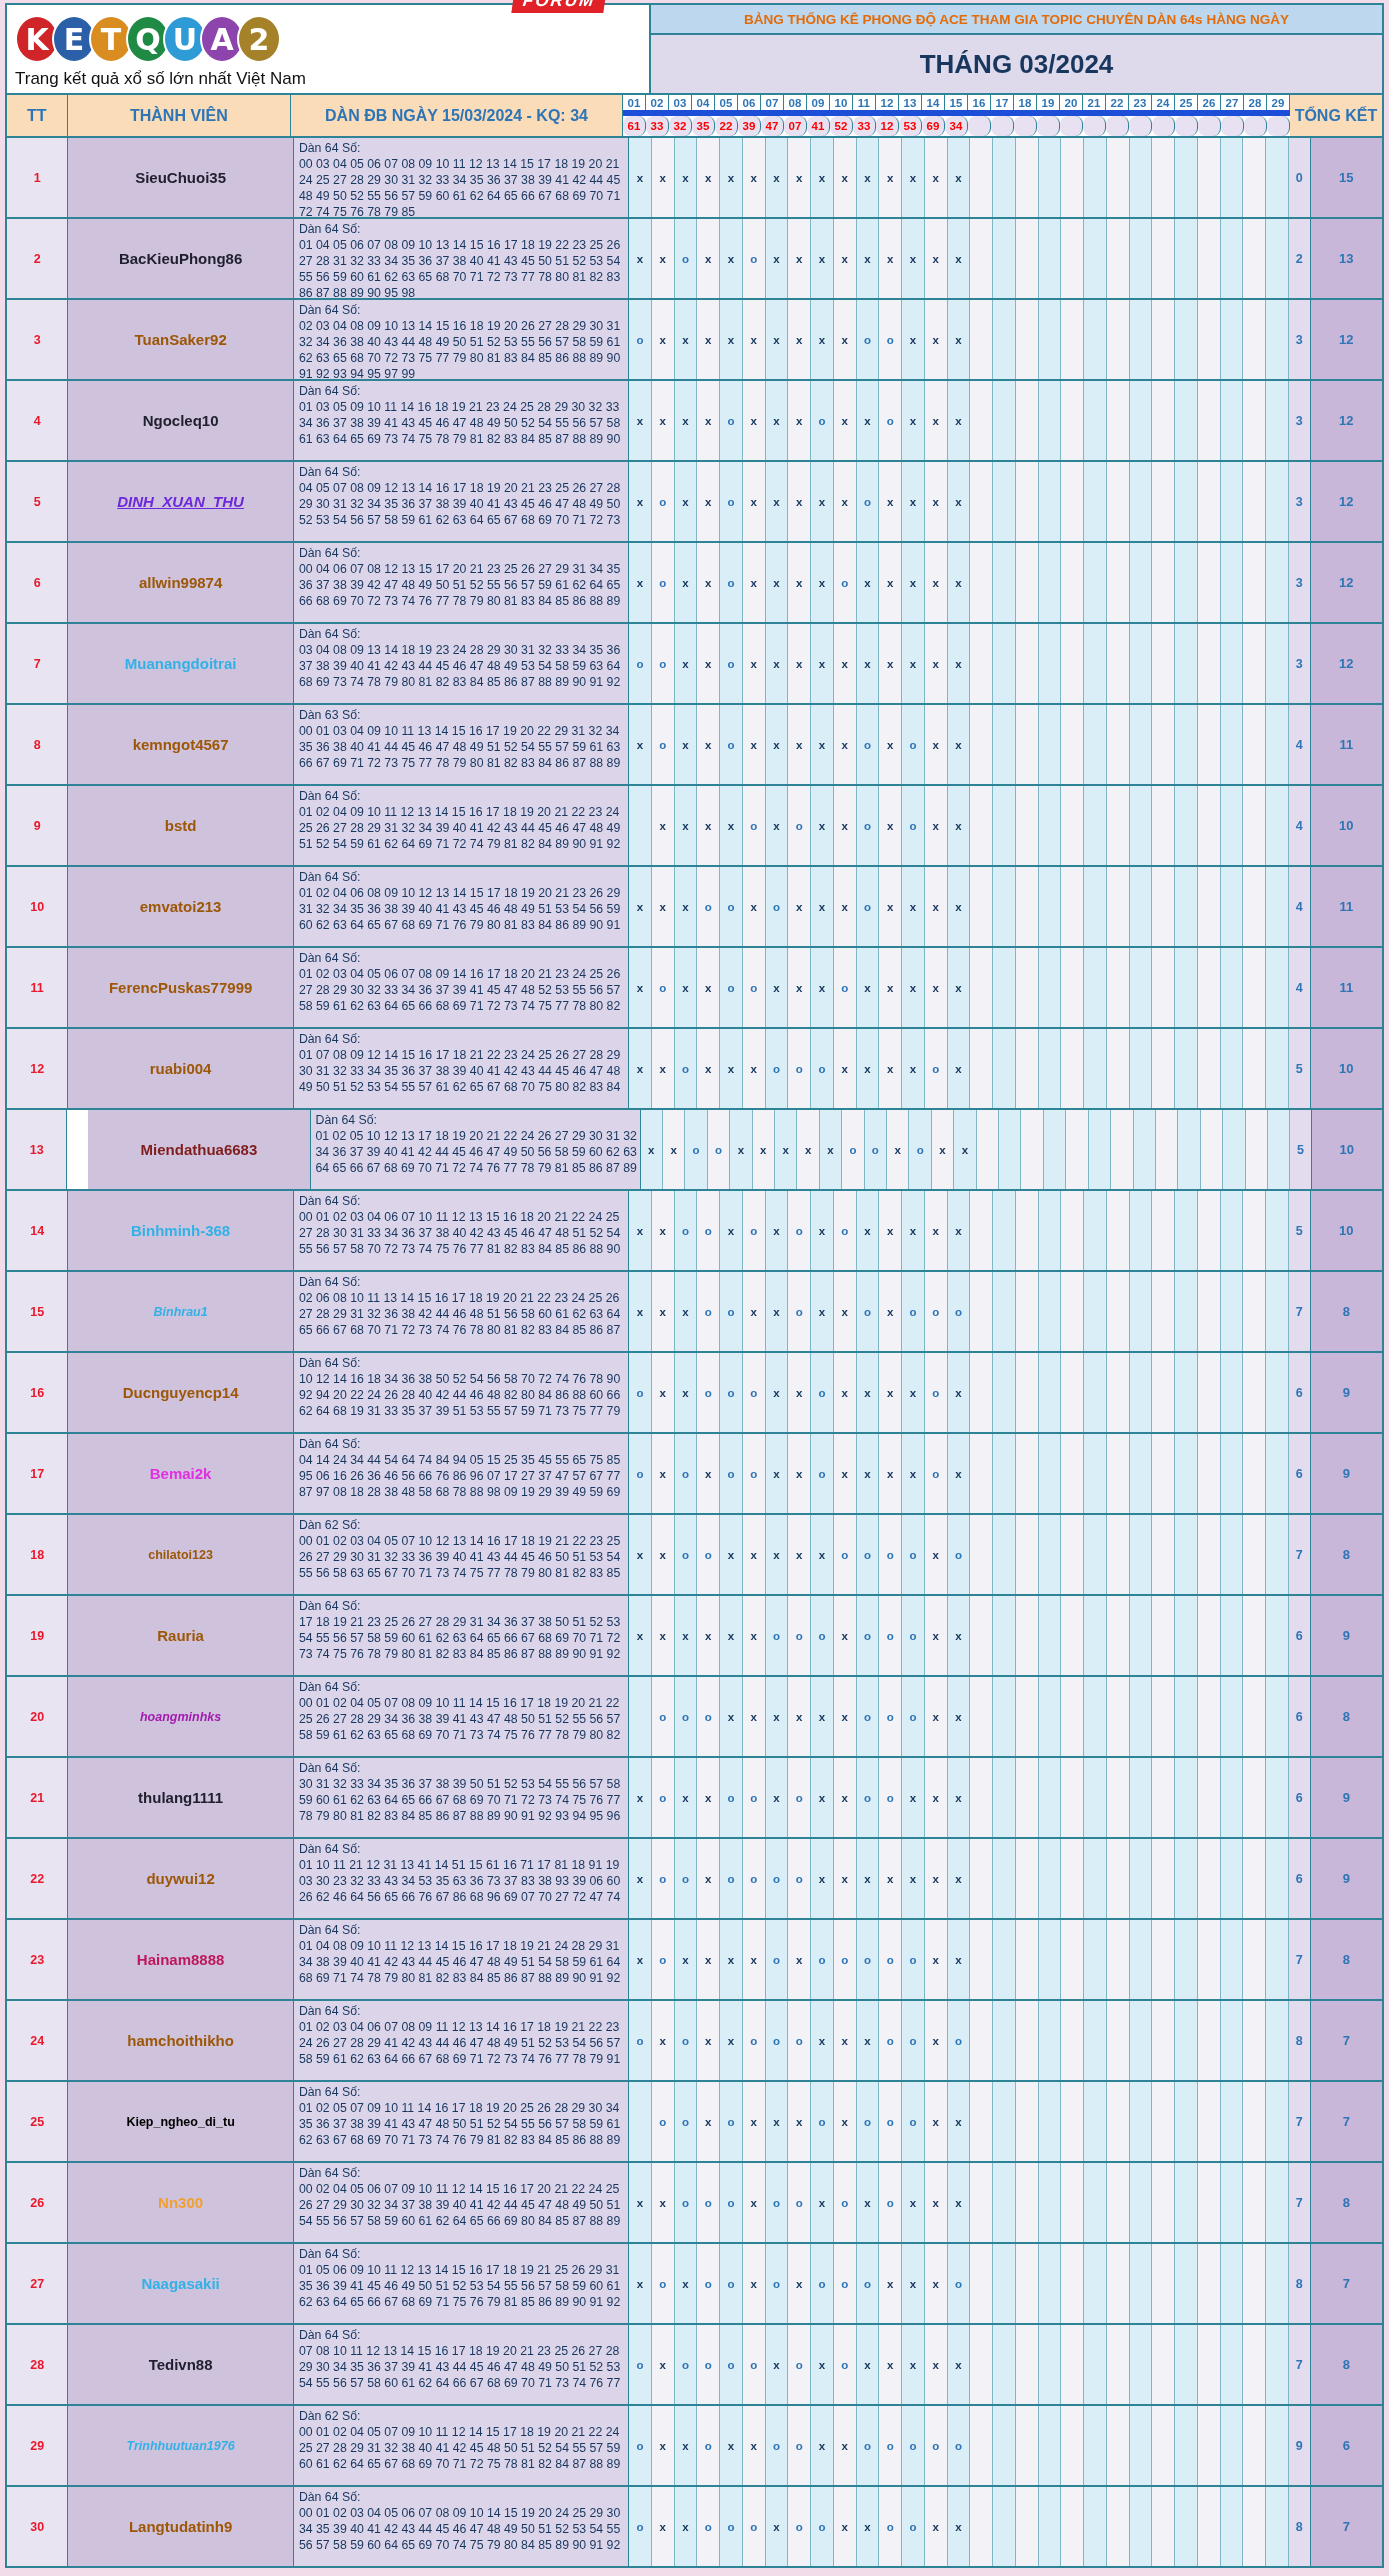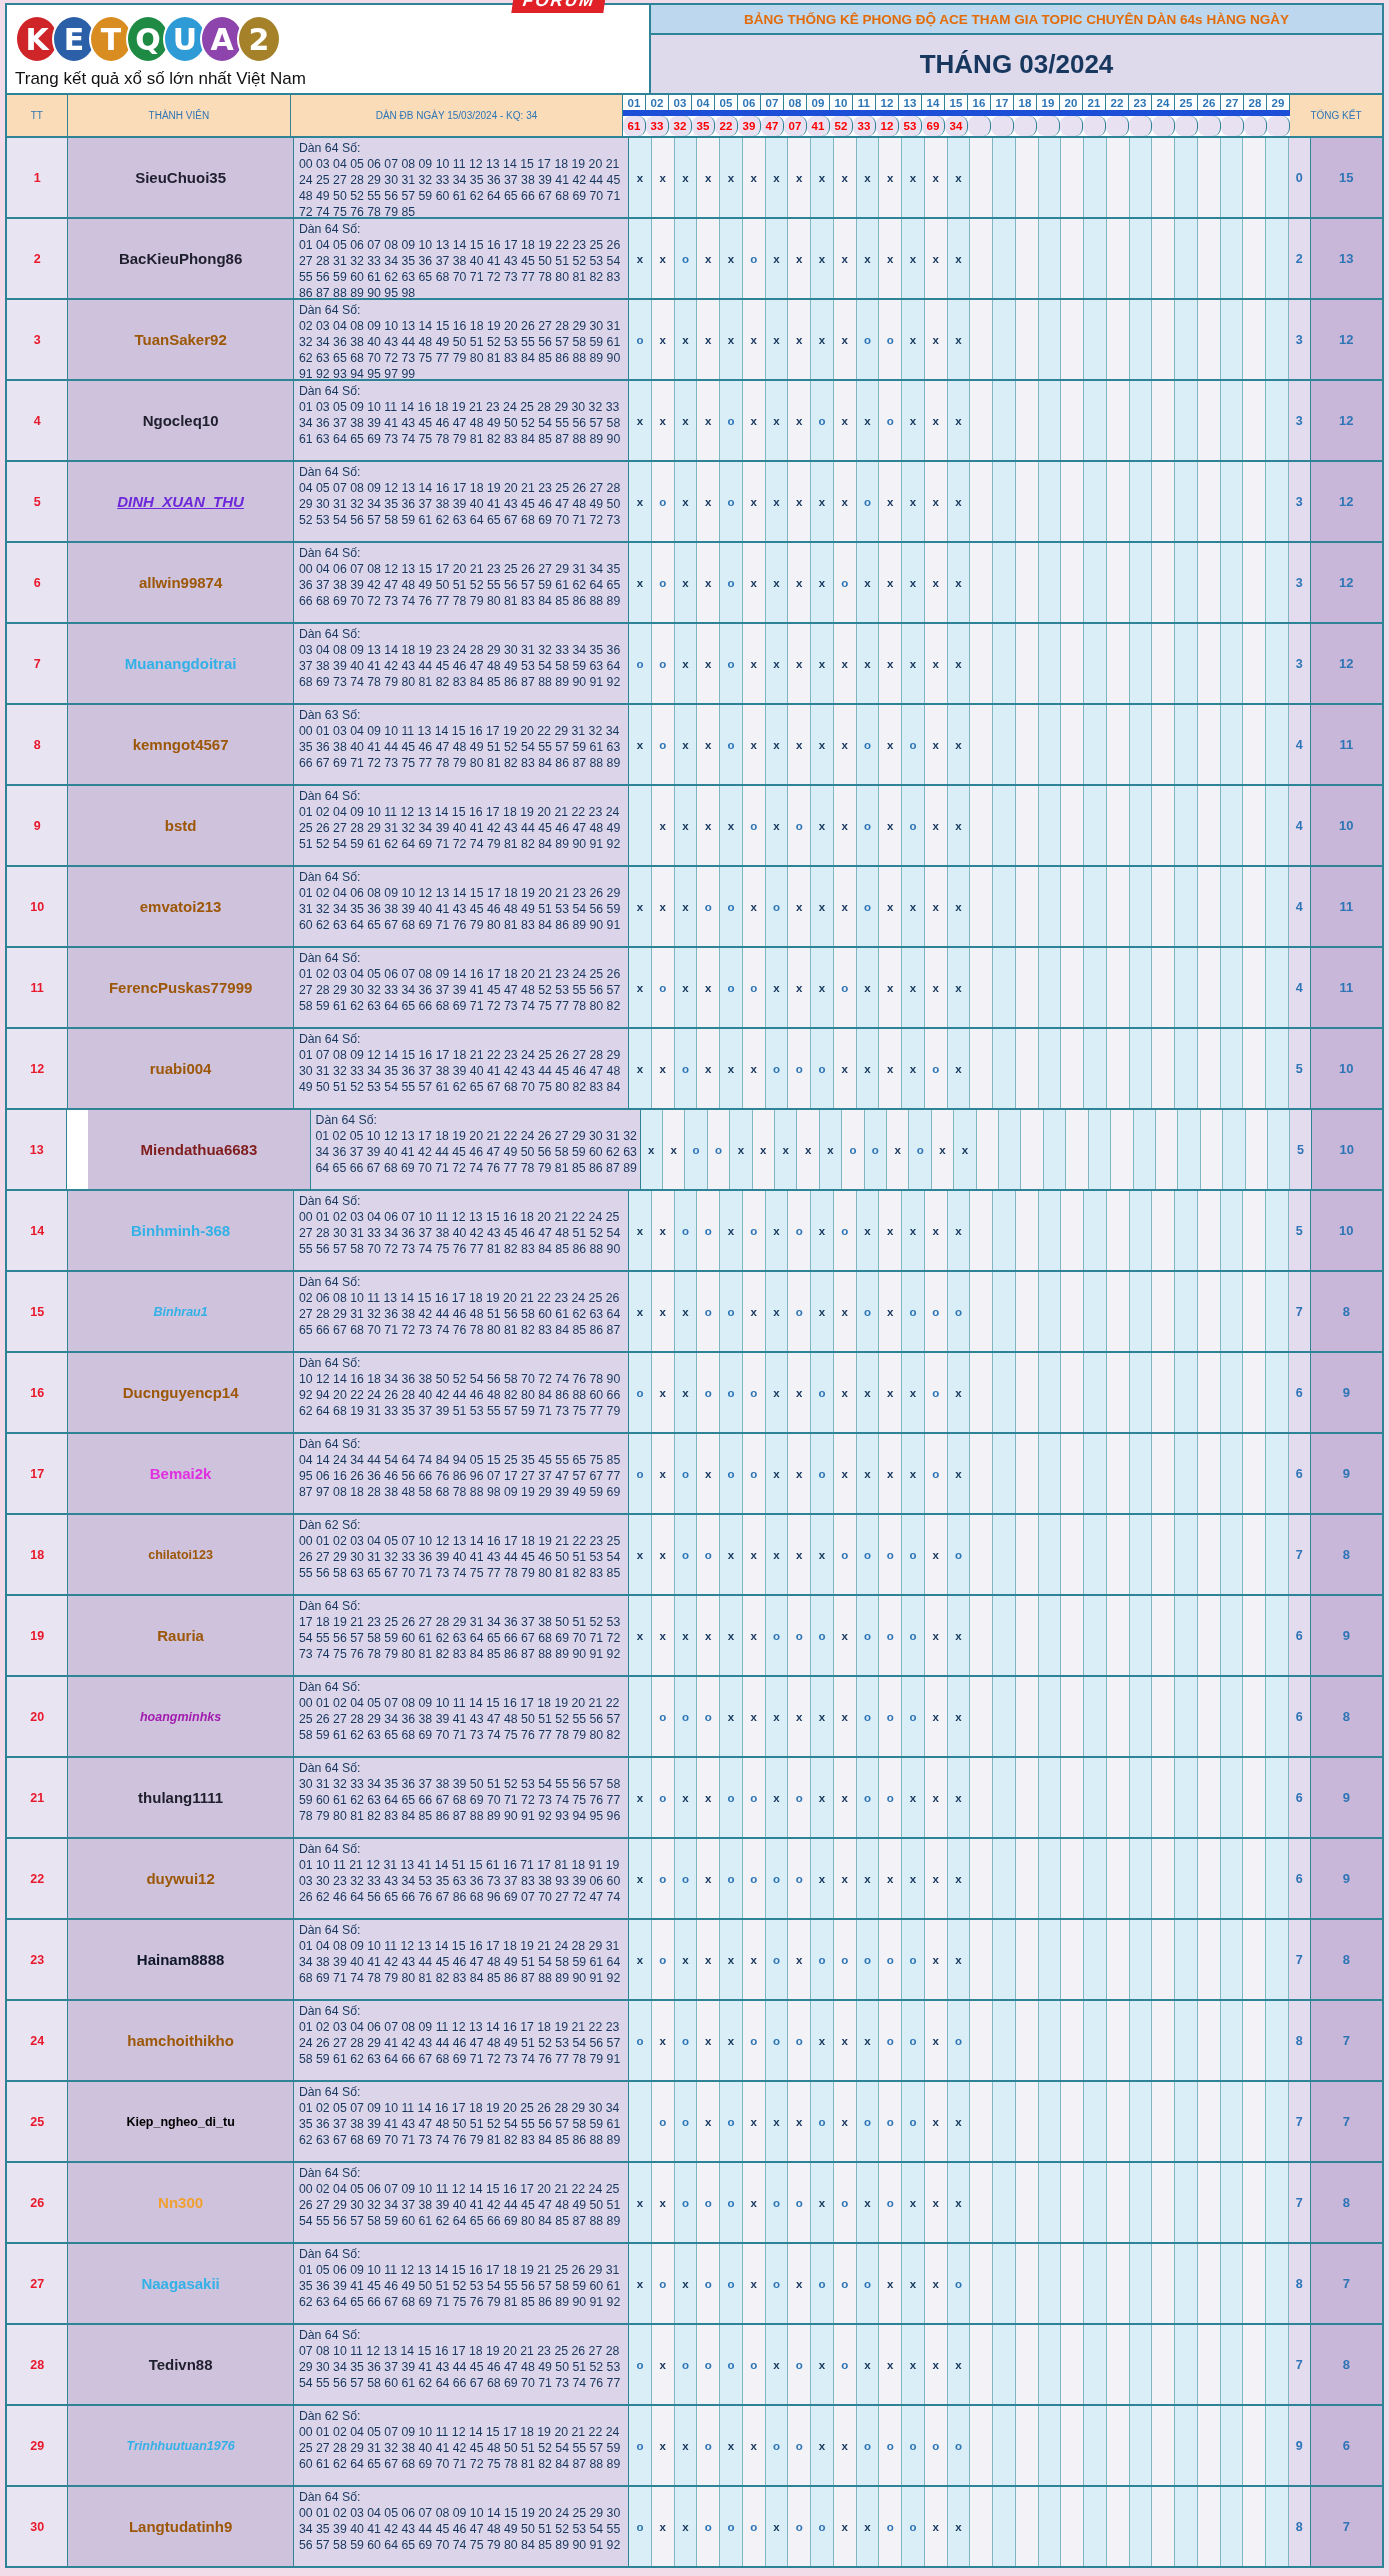--- a/index.html
+++ b/index.html
@@ -19,21 +19,21 @@
   .tagline { font-size:17px; color:#111; margin-top:2px; font-weight:500; }
   .hdr-right { flex:1; display:flex; flex-direction:column; }
   .title-bar { height:30px; background:#bdd7ee; border-bottom:2px solid #2e8397; display:flex; align-items:center; justify-content:center;
     color:#e36c0a; font-weight:bold; font-size:13.5px; }
   .month-bar { flex:1; background:#dfd9ec; display:flex; align-items:center; justify-content:center;
     color:#17375e; font-weight:bold; font-size:26px; }
 
   
   .thead { display:flex; height:43px; border-top:2px solid #2e8397; }
   .th-cell { border-right:1px solid #2e8397; display:flex; align-items:center; justify-content:center;
-    background:#fbdcb9; color:#2e75b6; font-weight:normal; font-size:10px; }
+    background:#fbdcb9; color:#2e75b6; font-weight:bold; font-size:16px; }
   .th-tt { width:62px; }
   .th-member { width:228px; }
   .th-dan { width:339px; }
   .th-days { width:667px; display:flex; flex-direction:column; }
   .days-row { display:flex; height:21px; border-bottom:6px solid #1d4ed8; }
   .kq-row { display:flex; flex:1; }
   .day-hd { width:23px; border-right:1px solid #2e8397; background:#ffffff; color:#2e75b6;
     font-weight:bold; font-size:11.5px; display:flex; align-items:center; justify-content:center; }
   .kq-cell { width:23px; border-right:1px solid #2e8397; background:#e7e1f1; color:#fe0000;
     font-weight:bold; font-size:11.5px; display:flex; align-items:center; justify-content:center;border-radius:8px; }
@@ -1716,21 +1716,21 @@
           <div class="c-day odd"></div>
           <div class="c-day even"></div>
           <div class="c-day odd"></div>
           <div class="c-day even"></div>
           <div class="c-day odd"></div>
           <div class="c c-miss">6</div>
           <div class="c c-hit">9</div>
         </div>
         <div class="mrow">
           <div class="c c-tt">23</div>
-          <div class="c c-member" style="color: #0f172a;">Hainam8888</div>
+          <div class="c c-member" style="color: #be185d;">Hainam8888</div>
           <div class="c c-dan">
             <div>Dàn 64 Số:</div>
             <div>01 04 08 09 10 11 12 13 14 15 16 17 18 19 21 24 28 29 31</div>
             <div>34 38 39 40 41 42 43 44 45 46 47 48 49 51 54 58 59 61 64</div>
             <div>68 69 71 74 78 79 80 81 82 83 84 85 86 87 88 89 90 91 92</div>
           </div>
           <div class="c-day odd">
             <span class="mx">x</span>
           </div>
           <div class="c-day even">

